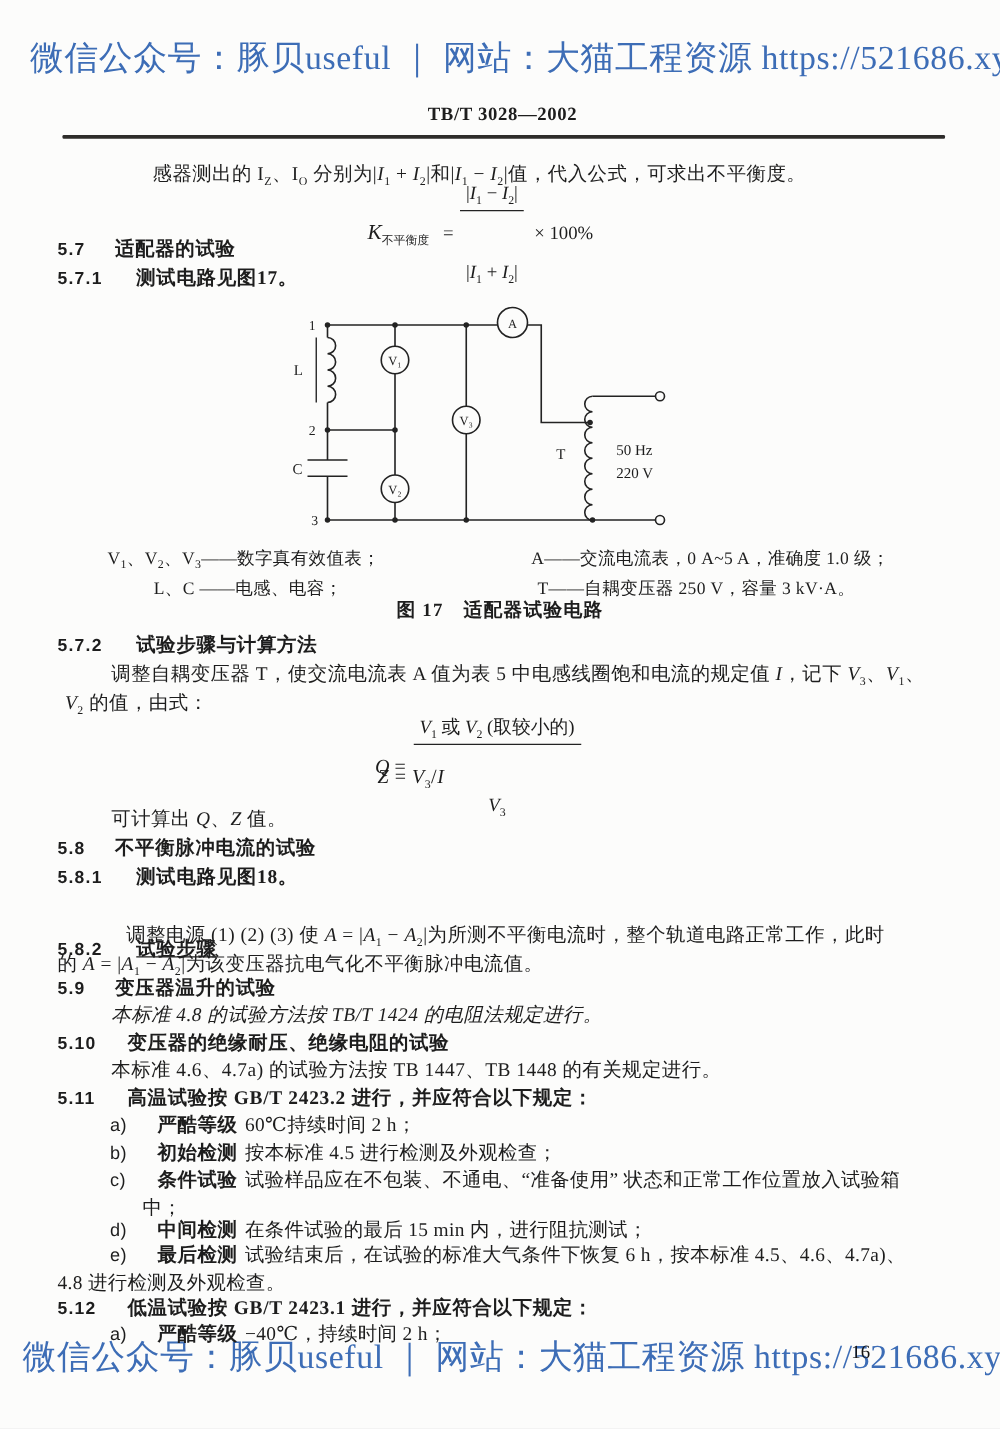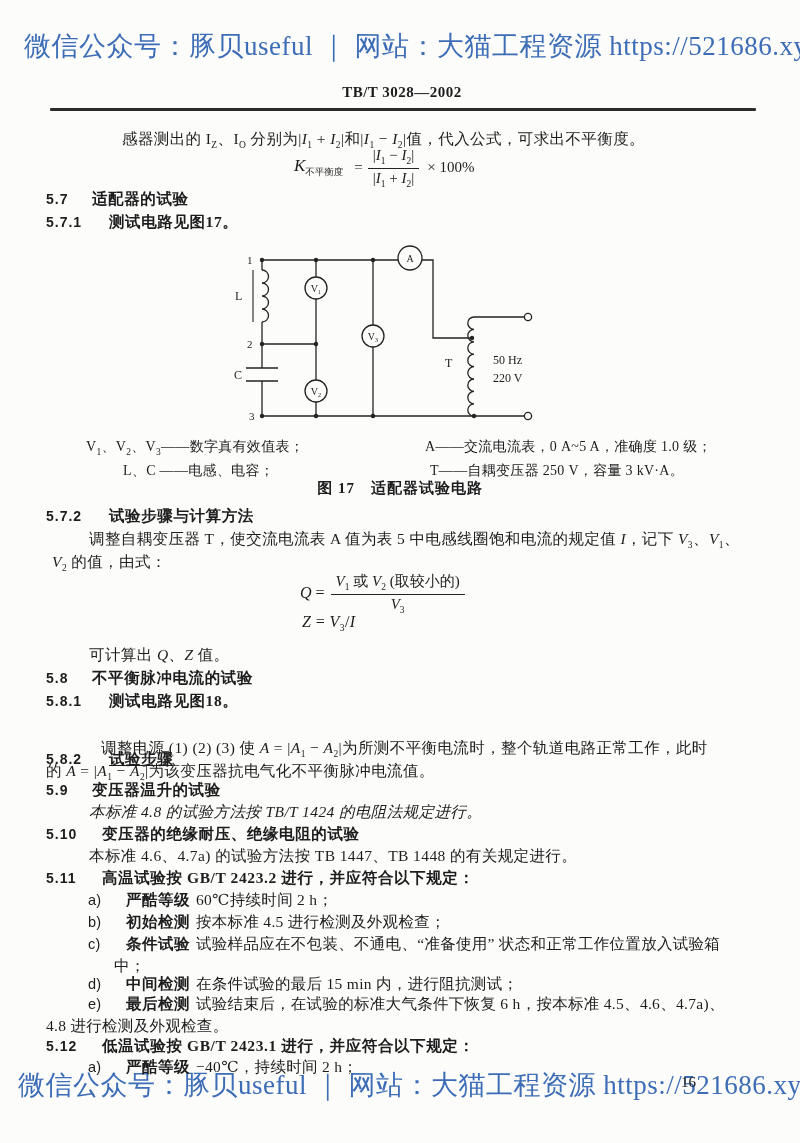--- a/index.html
+++ b/index.html
@@ -16,21 +16,21 @@
             font-weight:bold;font-size:14px;letter-spacing:1px;}
   .n3{min-width:46px;} .n4{min-width:63px;} .n5{min-width:56px;}
   .sec .ttl{font-weight:bold;letter-spacing:0.6px;}
   .li{font-size:15.5px;letter-spacing:0.3px;}
   .li .m{display:inline-block;width:38px;font-family:"Liberation Sans","DejaVu Sans",sans-serif;font-size:14.5px;}
   .li .lb{display:inline-block;width:70px;font-weight:bold;letter-spacing:0.5px;}
   .formula{display:flex;align-items:center;font-size:16px;justify-content:flex-end;}
   .formula i{font-family:"Liberation Serif",serif;}
   .frac{display:inline-block;text-align:center;vertical-align:middle;}
   .frac .fr-num{padding:1px 5px 2px;border-bottom:1.4px solid #232323;font-size:15px;}
-  .frac .fr-den{padding-top:1px;font-size:15px;}
+  .frac .fr-den{padding-top:1px;font-size:15px;margin-top:40px;}
   .f-lhs{font-size:17px;margin-right:6px;}
   .f-rhs{font-size:15px;margin-left:8px;}
   sub{font-size:9.5px;}
   .legend{font-size:14px;letter-spacing:0.3px;}
   .caption{left:0;right:0;text-align:center;font-weight:bold;font-size:15px;letter-spacing:1px;}
   .pagenum{position:absolute;font-size:15px;color:#141414;font-family:"Liberation Serif",serif;}
   svg text{font-family:"Liberation Serif","DejaVu Serif",serif;fill:#1d1d1d;}
 </style>
 </head>
 <body>

